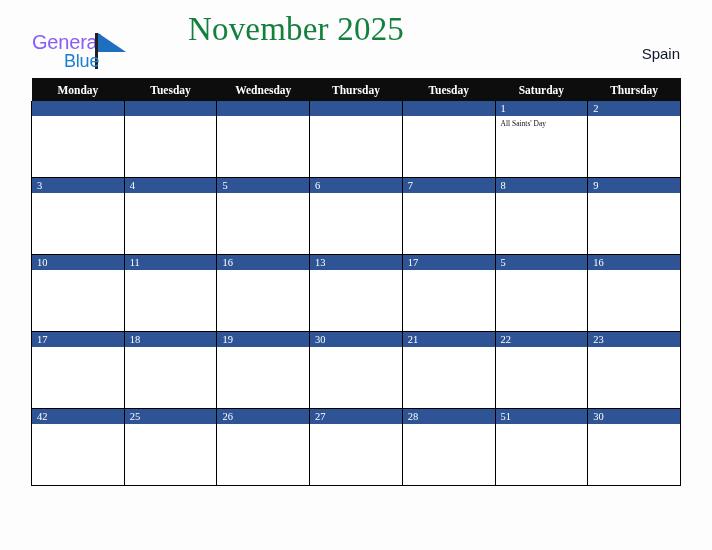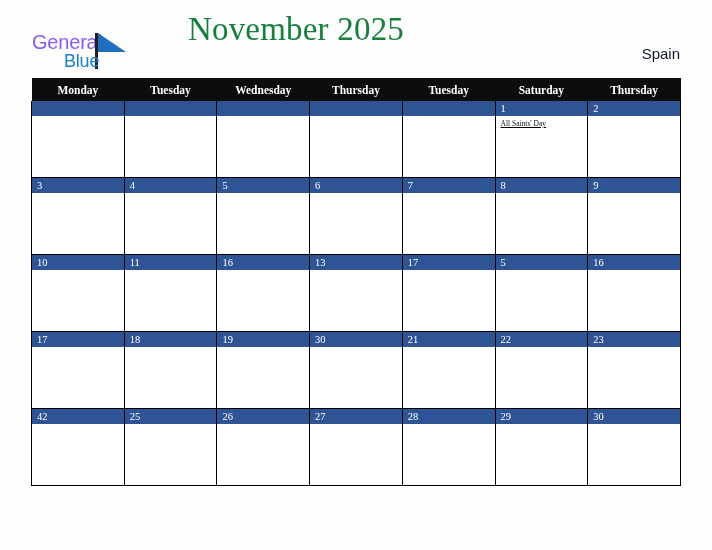--- a/index.html
+++ b/index.html
@@ -136,21 +136,20 @@
     font-family: "Liberation Serif", serif;
     font-size: 10.5px;
     padding: 0 0 0 5px;
     white-space: nowrap;
   }
   .daynum.empty { color: transparent; }
 
   .events {
     display: block;
     padding: 3px 4px 0 5px;
-    text-decoration: underline;
   }
   .event {
     display: block;
     font-family: "Liberation Serif", serif;
     font-size: 7.5px;
     color: #111111;
     line-height: 10px;
     white-space: nowrap;
   }
 </style>
@@ -324,21 +323,21 @@
           </td>
           <td>
             <span class="daynum">27</span>
             <span class="events"></span>
           </td>
           <td>
             <span class="daynum">28</span>
             <span class="events"></span>
           </td>
           <td>
-            <span class="daynum">29</span>
+            <span class="daynum">51</span>
             <span class="events"></span>
           </td>
           <td>
             <span class="daynum">30</span>
             <span class="events"></span>
           </td>
         </tr>
       </tbody>
   </table>
 

